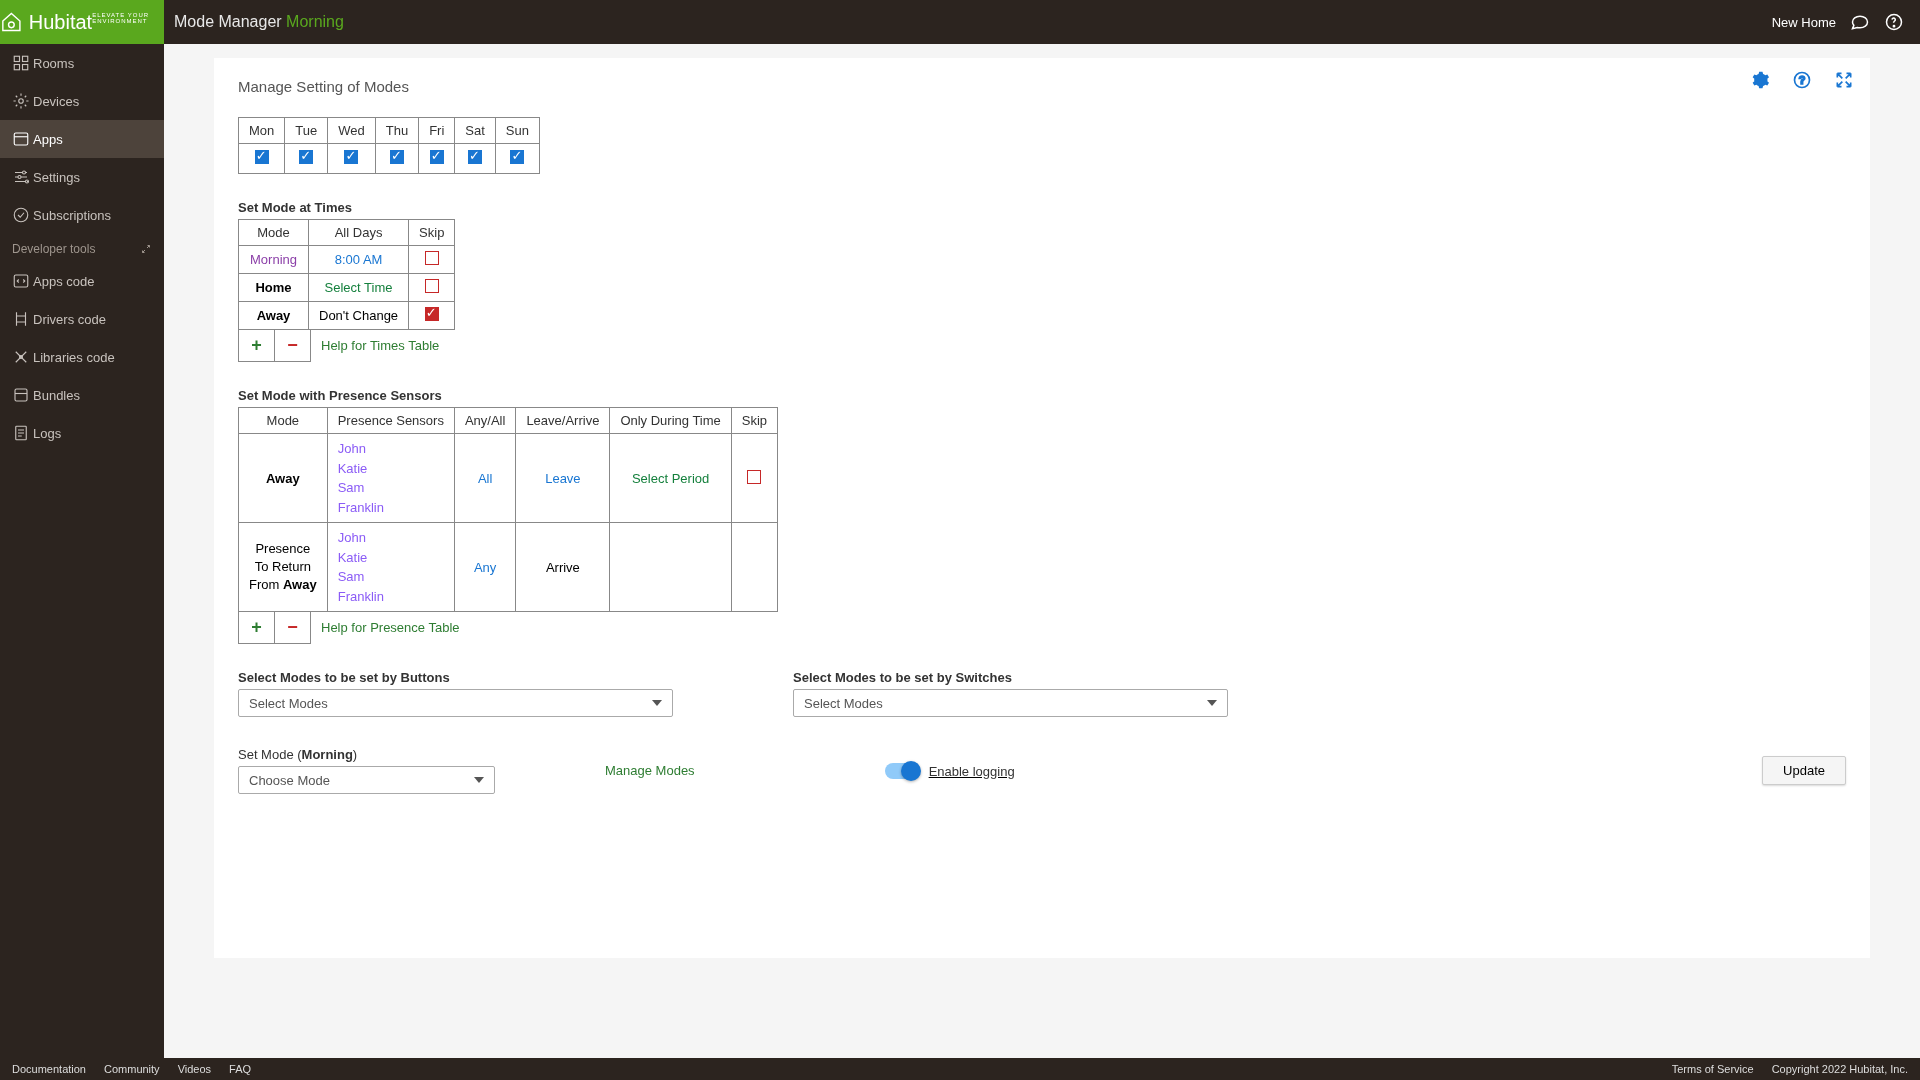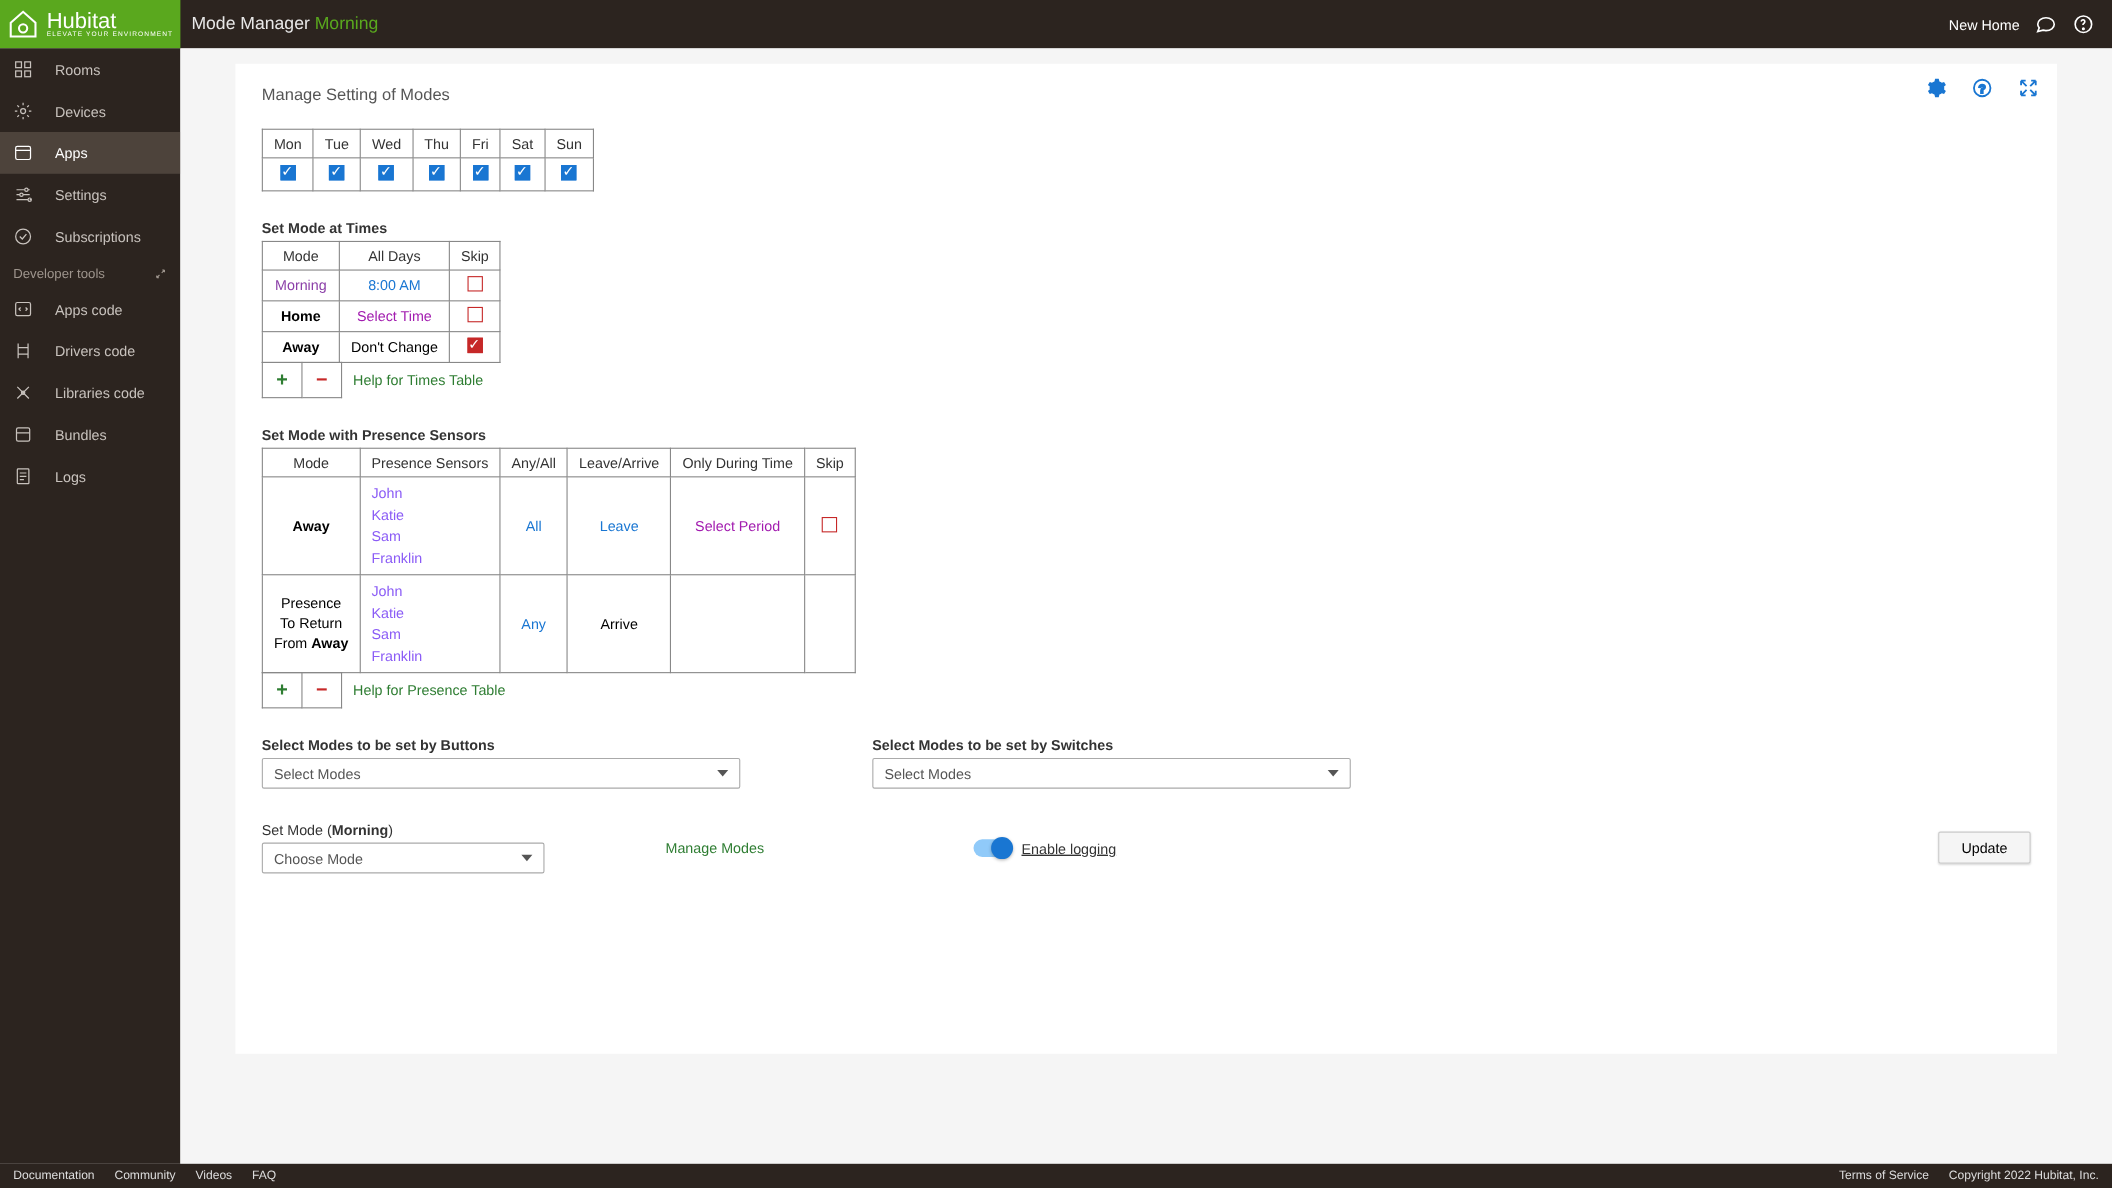--- a/index.html
+++ b/index.html
@@ -2,30 +2,30 @@
 <html><head>
 <meta charset="utf-8">
 <style>
 * { margin:0; padding:0; box-sizing:border-box; font-family:Arial,Helvetica,sans-serif; }
 body { background:#f5f5f5; width:1920px; height:1080px; overflow:hidden; position:relative; }
 
 
 .header { height:44px; background:#2c241f; color:#fff; display:flex; align-items:center; padding:0 16px 0 0; }
 .logo { width:164px; height:44px; background:#5aa81e; display:flex; align-items:center; justify-content:center; gap:6px; }
 .logo-svg { width:30px; height:30px; }
-.logo-text { color:#fff; font-size:20px; font-weight:400; display:flex; flex-direction:column; line-height:1; }
+.logo-text { color:#fff; font-size:20px; font-weight:400; display:flex; flex-direction:row; line-height:1; }
 .logo-sub { font-size:6px; letter-spacing:1px; color:#fff; }
 .header-title { margin-left:10px; font-size:16px; color:#e8e8e8; }
 .header-title .accent { color:#5aa81e; }
 .header-right { margin-left:auto; display:flex; align-items:center; gap:14px; font-size:13px; }
 .header-icon { width:20px; height:20px; cursor:pointer; }
 
 
 .sidebar { position:absolute; left:0; top:44px; width:164px; bottom:22px; background:#2c241f; color:#c8c2bd; overflow-y:auto; }
-.nav-item { display:flex; align-items:center; gap:20px; padding:10px 12px; font-size:13px; cursor:pointer; }
+.nav-item { display:flex; align-items:center; gap:3px; padding:10px 12px; font-size:13px; cursor:pointer; }
 .nav-item.active { background:#4d433b; color:#fff; }
 .nav-icon { width:18px; height:18px; flex-shrink:0; }
 .dev-header { display:flex; align-items:center; justify-content:space-between; padding:8px 12px 6px; font-size:12px; color:#9e958d; }
 .dev-header svg { width:12px; height:12px; }
 
 
 .main { position:absolute; left:164px; top:44px; right:0; bottom:22px; overflow-y:auto; background:#f5f5f5; padding:14px 50px; }
 .card { background:#fff; padding:20px 24px; min-height:900px; position:relative; }
 .card-actions { position:absolute; top:12px; right:16px; display:flex; gap:22px; }
 .action-icon { width:20px; height:20px; cursor:pointer; }
@@ -34,21 +34,21 @@
 
 
 table { border-collapse:collapse; }
 th,td { border:1px solid #888; padding:5px 10px; font-size:13px; text-align:center; }
 th { font-weight:normal; color:#333; }
 .days-table td { padding:6px 10px; }
 .times-table { margin-top:4px; }
 .times-table .mode-morning { color:#8b3fa8; }
 .times-table .mode-bold { font-weight:bold; }
 .link-blue { color:#1976d2; cursor:pointer; }
-.link-green { color:#a21caf; cursor:pointer; }
+.link-green { color:#15803d; cursor:pointer; }
 .plus-btn,.minus-btn { width:36px; font-size:18px; font-weight:bold; cursor:pointer; }
 .plus-btn { color:#2e7d32; }
 .minus-btn { color:#c62828; }
 .help-cell { color:#2e7d32; font-size:13px; padding-left:10px; border:none; text-align:left; }
 
 .presence-table td.sensors { text-align:left; line-height:1.5; }
 .sensor-name { color:#8b5cf6; display:block; cursor:pointer; }
 .presence-table td.mode-away { font-weight:bold; }
 .presence-return { font-size:13px; line-height:1.4; }
 .presence-return .aw { font-weight:bold; }

